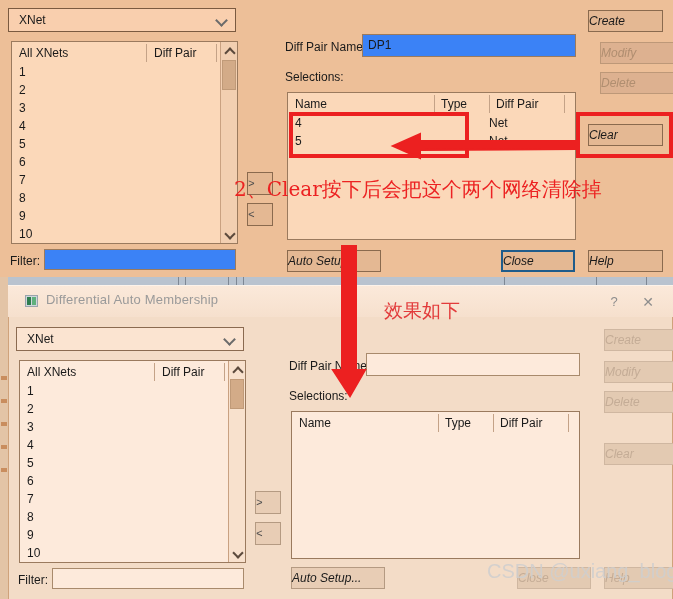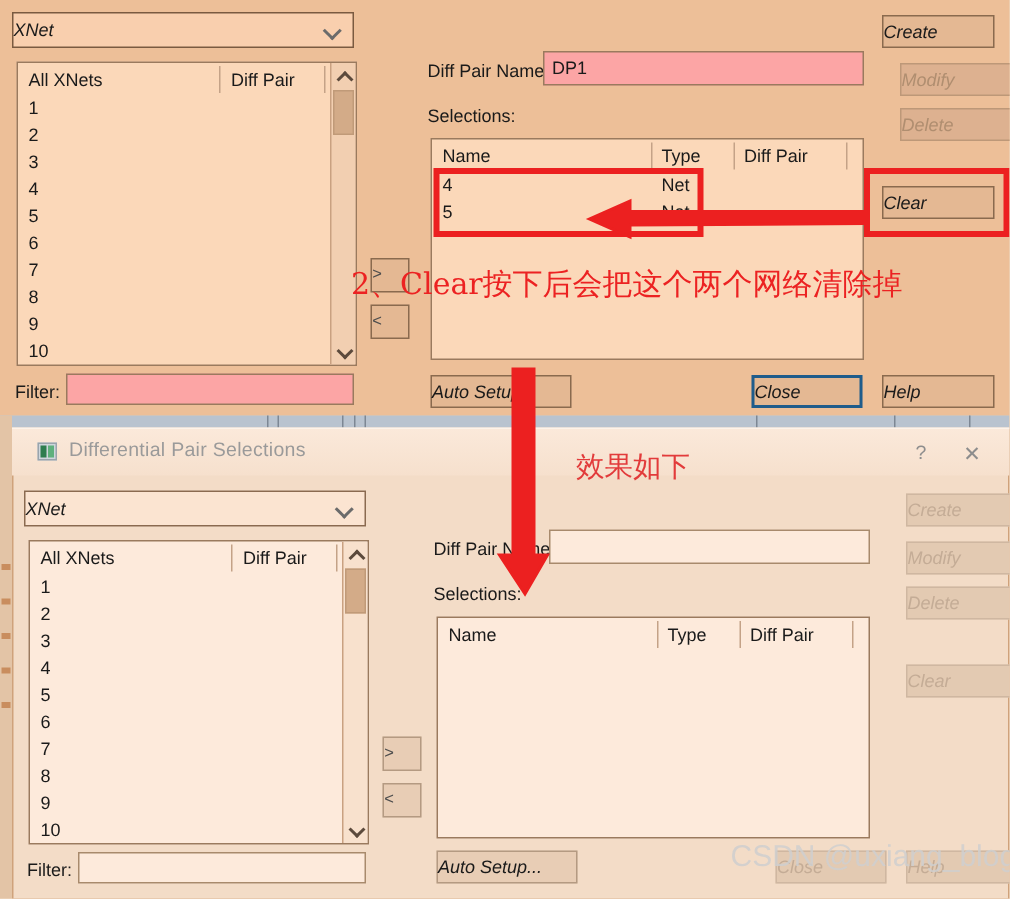--- a/index.html
+++ b/index.html
@@ -52,21 +52,21 @@
   .tb-close{
     position:absolute;right:12px;top:5px;width:26px;height:22px;
     font-size:14px;color:#8d8d8d;text-align:center;line-height:22px;
   }
 
   
   .combo{
     position:absolute;border:1px solid #7a5a40;background:#f9cfae;
     box-sizing:border-box;font-size:12px;color:#1a1a1a;
   }
-  .combo .val{position:absolute;left:0;top:4px;font-style:italic;}
+  .combo .val{position:absolute;left:10px;top:4px;}
   .combo .chev{
     position:absolute;right:9px;top:7px;width:9px;height:9px;
   }
   .combo .chev:before{
     content:"";position:absolute;left:0;top:0;width:7px;height:7px;
     border-left:2px solid #6b6b6b;border-bottom:2px solid #6b6b6b;
     transform:rotate(-45deg);
   }
   .dlg-bot .combo{background:#fbe4d1;border-color:#8a6a50;}
 
@@ -78,41 +78,41 @@
   .lb-head{
     position:absolute;left:0;top:0;right:0;height:22px;font-size:12px;color:#1a1a1a;
   }
   .lb-head .c1{position:absolute;left:7px;top:4px;}
   .lb-head .c2{position:absolute;top:4px;}
   .lb-head .c3{position:absolute;top:4px;}
   .lb-head .sep{position:absolute;top:2px;width:1px;height:18px;background:#c4a287;}
   .lb-rows{position:absolute;left:0;top:22px;right:0;bottom:0;}
   .lb-row{position:relative;height:18px;font-size:12px;color:#1a1a1a;}
   .lb-row .n{position:absolute;left:7px;top:1px;}
-  .lb-row .t{position:absolute;top:1px;}
+  .lb-row .t{position:absolute;top:1px;margin-left:48px;}
 
   .sbar{
     position:absolute;top:0;right:0;width:17px;bottom:0;background:#f2cfb1;
     border-left:1px solid #c9a181;box-sizing:border-box;
   }
   .dlg-bot .sbar{background:#f8e1cd;}
   .sbar .arr{position:absolute;left:0;width:16px;height:16px;}
   .sbar .arr.up{top:1px;}
   .sbar .arr.dn{bottom:1px;}
   .sbar .arr:before{
     content:"";position:absolute;left:5px;top:6px;width:6px;height:6px;
     border-left:2px solid #5c4a3c;border-top:2px solid #5c4a3c;
     transform:rotate(45deg);
   }
   .sbar .arr.dn:before{border-left:none;border-top:none;border-right:2px solid #5c4a3c;border-bottom:2px solid #5c4a3c;top:4px;}
   .sbar .thumb{position:absolute;left:1px;width:14px;background:#d3ab88;border:1px solid #c09a78;box-sizing:border-box;}
 
   .lbl{position:absolute;font-size:12px;color:#1a1a1a;}
   .tfield{
-    position:absolute;border:1px solid #9a7a5e;background:#fca5a5;box-sizing:border-box;
+    position:absolute;border:1px solid #9a7a5e;background:#3b82f6;box-sizing:border-box;
     font-size:12px;color:#1a1a1a;
   }
   .dlg-bot .tfield{background:#fdeadb;border-color:#a88a6c;}
   .tfield .v{position:absolute;left:5px;top:3px;}
 
   .btn{
     position:absolute;background:#e4b893;border:1px solid #8a6a4e;
     box-sizing:border-box;font-size:12px;color:#1a1a1a;text-align:left;
     line-height:20px;
     font-style:italic;
@@ -267,21 +267,21 @@
     <span class="b" style="top:191px;"></span>
   </div>
 
   <div class="dlg-bot">
 
     <div class="titlebar">
       <span class="tb-icon">
           <i></i>
           <b></b>
         </span>
-      <span class="tb-title">Differential Pair Selections</span>
+      <span class="tb-title">Differential Auto Membership</span>
       <span class="tb-help">?</span>
       <span class="tb-close">✕</span>
     </div>
 
     <div class="combo" style="left:8px;top:41px;width:228px;height:24px;">
       <span class="val">XNet</span>
       <span class="chev"></span>
     </div>
 
     <div class="listbox" style="left:11px;top:74px;width:227px;height:203px;">

